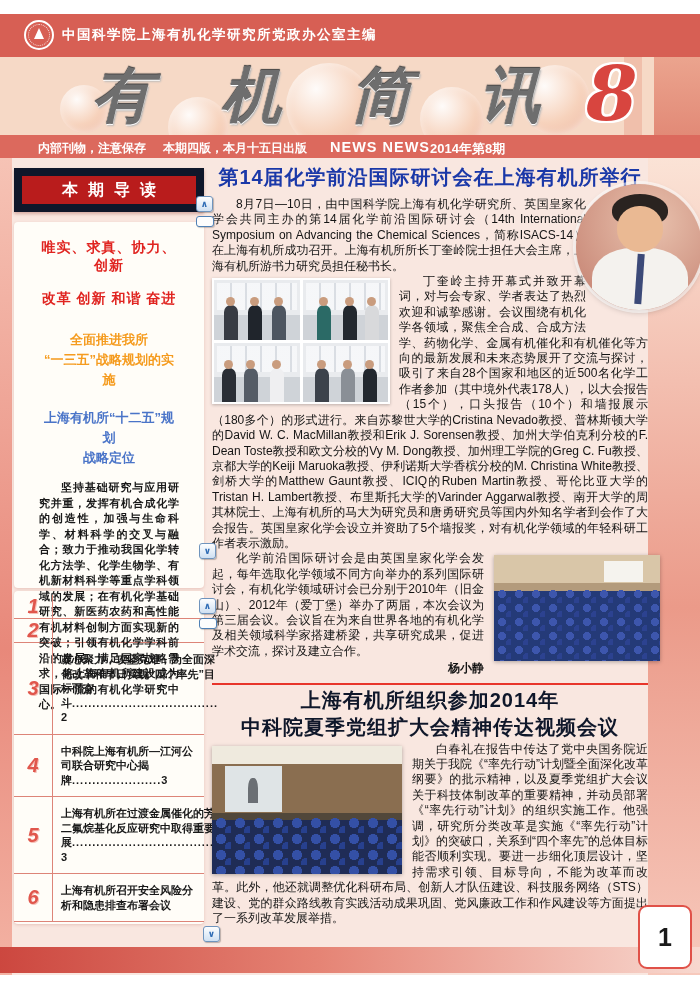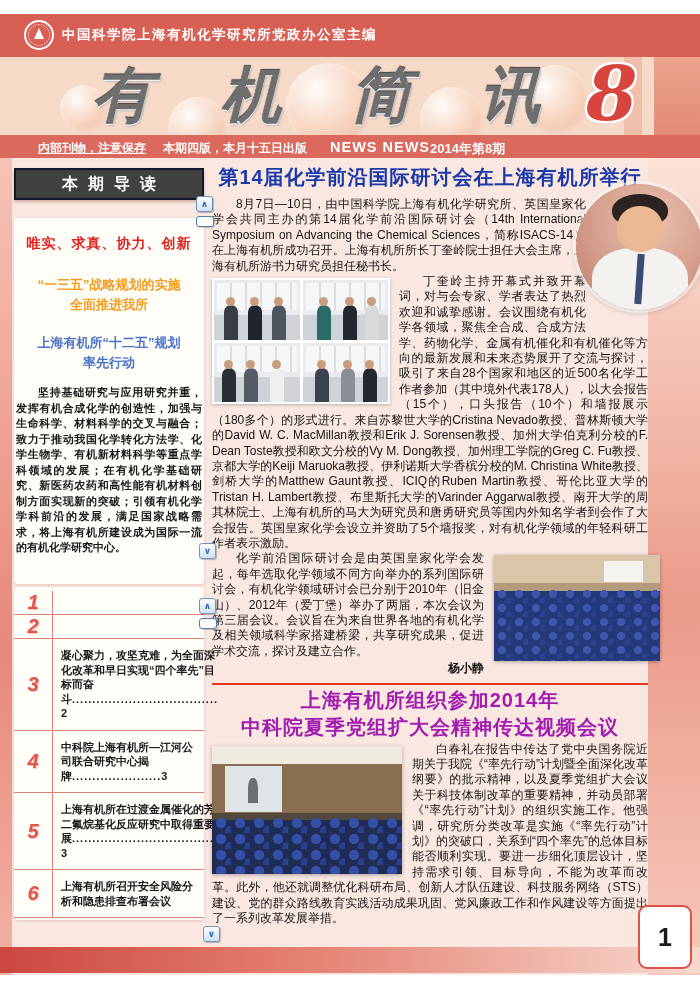--- a/index.html
+++ b/index.html
@@ -18,57 +18,57 @@
   .bubble{position:absolute;border-radius:50%;background:radial-gradient(circle at 35% 30%,rgba(255,255,255,.9),rgba(247,205,180,.55) 55%,rgba(231,157,134,.55));box-shadow:0 0 8px rgba(255,255,255,.6) inset;}
   .mast-strip{position:absolute;right:0;top:0;width:46px;height:78px;background:linear-gradient(180deg,#eba48e,#e28a77);}
   .mast-strip2{position:absolute;right:58px;top:0;width:18px;height:78px;background:rgba(233,160,138,.45);}
   .mast-title{position:absolute;left:92px;top:4px;width:448px;display:flex;justify-content:space-between;}
   .mast-char{font-family:"Liberation Serif","DejaVu Serif",serif;font-style:italic;font-weight:bold;font-size:60px;line-height:70px;color:#6e6e6e;
     text-shadow:0 1px 0 #ffffff,0 -1px 1px #3f3f3f,1px 2px 2px #b9b9b9;}
   .mast-issue{position:absolute;left:586px;top:-4px;font-family:"DejaVu Serif",serif;font-style:italic;font-weight:bold;font-size:74px;line-height:82px;color:#d8453f;
     text-shadow:-2px 0 0 #fff,2px 0 0 #fff,0 -2px 0 #fff,0 2px 0 #fff,-2px -2px 0 #fff,2px 2px 0 #fff,-2px 2px 0 #fff,2px -2px 0 #fff;}
   .bar-info{position:absolute;left:0;top:135px;width:700px;height:23px;background:#dc695d;color:#fff;font-weight:bold;}
   .bar-info span{position:absolute;top:5px;font-size:12px;}
-  .bi-keep{left:38px;text-decoration:underline;}
+  .bi-keep{left:38px;}
   .bi-pub{left:163px;}
   .bi-brand{left:330px;font-size:14.5px !important;top:4px !important;letter-spacing:1px;}
   .bi-issue{left:430px;font-size:13px !important;}
   
   .content{position:absolute;left:0;top:158px;width:700px;height:817px;background:#f9e7e0;}
   .strip-left{position:absolute;left:0;top:0;width:12px;height:817px;background:linear-gradient(180deg,#f6c3b5,#e8887a 60%,#f3b3a4);z-index:1;}
   .strip-right{position:absolute;left:648px;top:0;width:52px;height:817px;background:linear-gradient(180deg,#fbe3d6,#eb9a89 55%,#f7c9bc);z-index:1;}
   .band-bottom{position:absolute;left:0;top:789px;width:700px;height:26px;background:linear-gradient(90deg,#cc473f,#e58374 45%,#f8d8cf);z-index:2;}
   
   .sidebar{position:absolute;left:14px;top:0;width:190px;height:800px;z-index:3;}
-  .side-banner{position:relative;height:28px;background:#404040;border:2px solid #0f172a;border-radius:0;box-shadow:0 2px 3px rgba(150,60,50,.35);
+  .side-banner{position:relative;height:28px;background:#b91c1c;border:8px solid #0f172a;border-radius:0;box-shadow:0 2px 3px rgba(150,60,50,.35);
     color:#fff;font-weight:bold;font-size:16px;display:flex;align-items:center;justify-content:center;}
   .sb1{margin-top:10px;letter-spacing:10px;text-indent:10px;}
   .sb2{letter-spacing:30px;text-indent:30px;}
   .side-panel{background:#fffdf8;border-radius:4px;box-shadow:0 1px 3px rgba(180,90,80,.25);}
-  .panel-guide{margin-top:18px;height:366px;padding:2px 2px;box-sizing:border-box;}
+  .panel-guide{margin-top:10px;height:366px;padding:2px 25px;box-sizing:border-box;}
   .slogan-red{color:#e02420;font-weight:bold;font-size:14px;text-align:center;margin-top:15px;letter-spacing:1px;}
   .slogan-orange{color:#f59b1e;font-weight:bold;font-size:13px;text-align:center;line-height:20px;margin-top:22px;}
   .slogan-blue{color:#4a74c8;font-weight:bold;font-size:13px;text-align:center;line-height:20px;margin-top:18px;}
   .guide-para{margin-top:12px;font-size:11px;font-weight:bold;line-height:15.5px;text-align:justify;text-indent:2em;color:#191919;}
   .panel-toc{margin-top:3px;padding:4px 0 2px 0;}
   .toc-row{display:flex;align-items:center;border-bottom:1px solid #dd8478;}
   .toc-num{width:38px;min-width:38px;align-self:stretch;display:flex;align-items:center;justify-content:center;
     color:#e0564c;font-weight:bold;font-size:20px;font-style:italic;border-right:1px solid #dd8478;text-shadow:1px 1px 0 #f6c0b8;}
   .toc-text{flex:1;padding:9px 6px 9px 8px;font-size:11px;font-weight:bold;line-height:14.5px;color:#191919;word-break:break-all;}
   .toc-text .dots{letter-spacing:1px;}
   
   .main{position:absolute;left:212px;top:0;width:436px;z-index:3;}
   .a1-title{color:#1a38a8;font-weight:bold;font-size:20px;text-align:center;letter-spacing:1px;margin:6px 0 6px 0;}
   .body-text{font-size:12px;line-height:15.4px;color:#141414;text-align:justify;}
   .body-text p{margin:0;text-indent:2em;}
   .spacer-portrait{float:right;width:62px;height:132px;}
   .byline{text-align:right;font-weight:bold;font-size:12px;margin:2px 30px 0 0;}
   .byline2{margin-right:60px;}
   .article-divider{border-top:2px solid #e8352b;margin:6px 0 3px 0;}
-  .a2-title{color:#a21caf;font-weight:bold;font-size:20px;text-align:center;line-height:25px;letter-spacing:1px;margin:2px 0;}
+  .a2-title{color:#0f172a;font-weight:bold;font-size:20px;text-align:center;line-height:25px;letter-spacing:1px;margin:2px 0;}
   
   .portrait{position:absolute;left:576px;top:26px;width:126px;height:126px;border-radius:50%;overflow:hidden;z-index:3;
     background:radial-gradient(circle at 60% 30%,#e9c2ae,#cb8d7c 75%,#b8705f);box-shadow:0 0 0 3px rgba(255,255,255,.55),0 2px 6px rgba(0,0,0,.25);}
   .portrait .hair{position:absolute;left:36px;top:10px;width:56px;height:32px;border-radius:50% 50% 42% 42%;background:#2a2320;}
   .portrait .face{position:absolute;left:41px;top:22px;width:46px;height:46px;border-radius:48%;background:#eab993;}
   .portrait .shirt{position:absolute;left:16px;top:64px;width:96px;height:70px;border-radius:42% 42% 0 0;background:#f4f2ee;}
   .portrait .lanyard{position:absolute;left:60px;top:70px;width:7px;height:50px;background:#3c4a78;transform:rotate(4deg);}
   .collage{float:left;width:174px;height:122px;margin:4px 9px 3px 0;display:grid;grid-template-columns:1fr 1fr;grid-template-rows:1fr 1fr;gap:3px;background:#fff;padding:2px;box-shadow:0 1px 3px rgba(0,0,0,.25);}
   .tile{position:relative;background:linear-gradient(180deg,#e9ebee 0 58%,#cfd3d8 58% 100%);overflow:hidden;}
   .tile::before{content:"";position:absolute;left:3px;top:3px;right:3px;height:45%;background:repeating-linear-gradient(90deg,#f7f8fa 0 13px,#d8dce2 13px 15px);opacity:.9;}
@@ -132,27 +132,28 @@
 
 <div class="content">
   <div class="strip-left"></div>
   <div class="strip-right"></div>
   <div class="band-bottom"></div>
 
   <div class="sidebar">
     <div class="side-banner sb1">本期导读</div>
     <div class="side-panel panel-guide">
       <div class="slogan-red">唯实、求真、协力、创新</div>
+      <div class="slogan-red">改革 创新 和谐 奋进</div>
       <div class="slogan-orange">
+        <div>全面推进我所</div>
         <div>“一三五”战略规划的实施</div>
-        <div>全面推进我所</div>
       </div>
       <div class="slogan-blue">
         <div>上海有机所“十二五”规划</div>
-        <div>率先行动</div>
+        <div>战略定位</div>
       </div>
       <div class="guide-para">坚持基础研究与应用研究并重，发挥有机合成化学的创造性，加强与生命科学、材料科学的交叉与融合；致力于推动我国化学转化方法学、化学生物学、有机新材料科学等重点学科领域的发展；在有机化学基础研究、新医药农药和高性能有机材料创制方面实现新的突破；引领有机化学学科前沿的发展，满足国家战略需求，将上海有机所建设成为国际一流的有机化学研究中心。</div>
     </div>
 
     <div class="side-panel panel-toc">
       <div class="toc-row">
         <div class="toc-num">1</div>
       </div>
       <div class="toc-row">
         <div class="toc-num">2</div>

